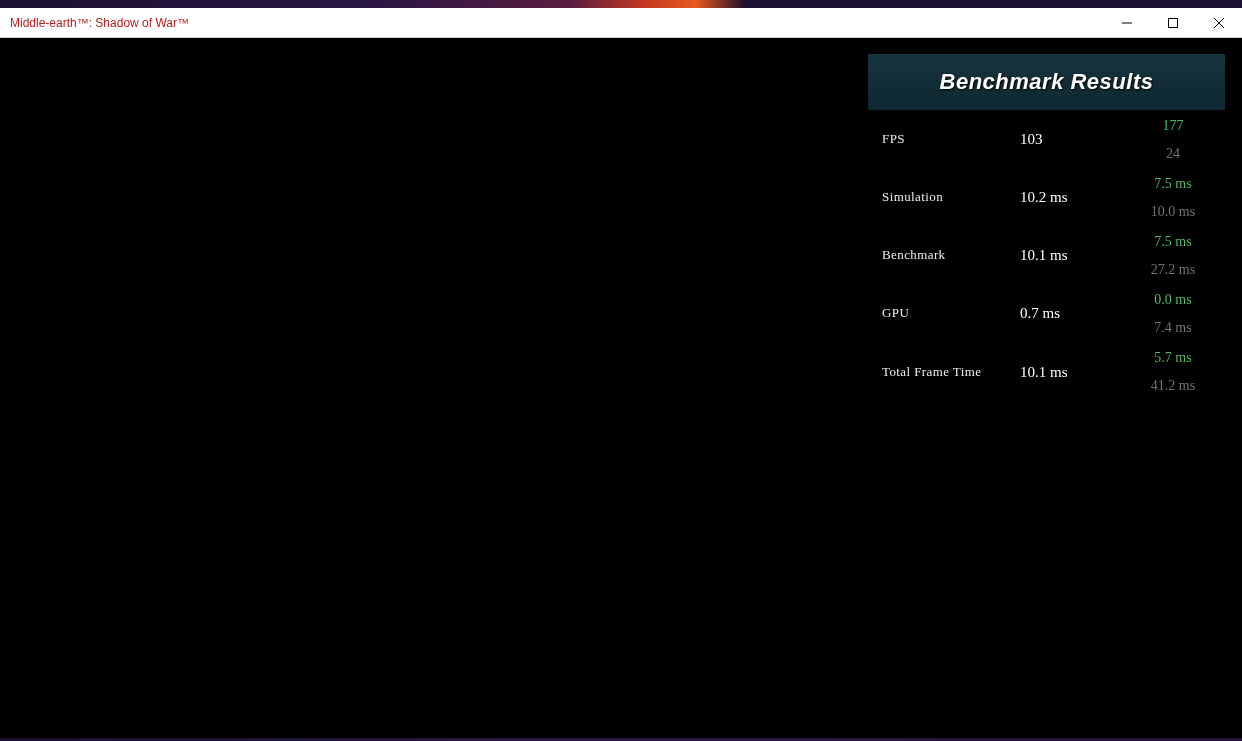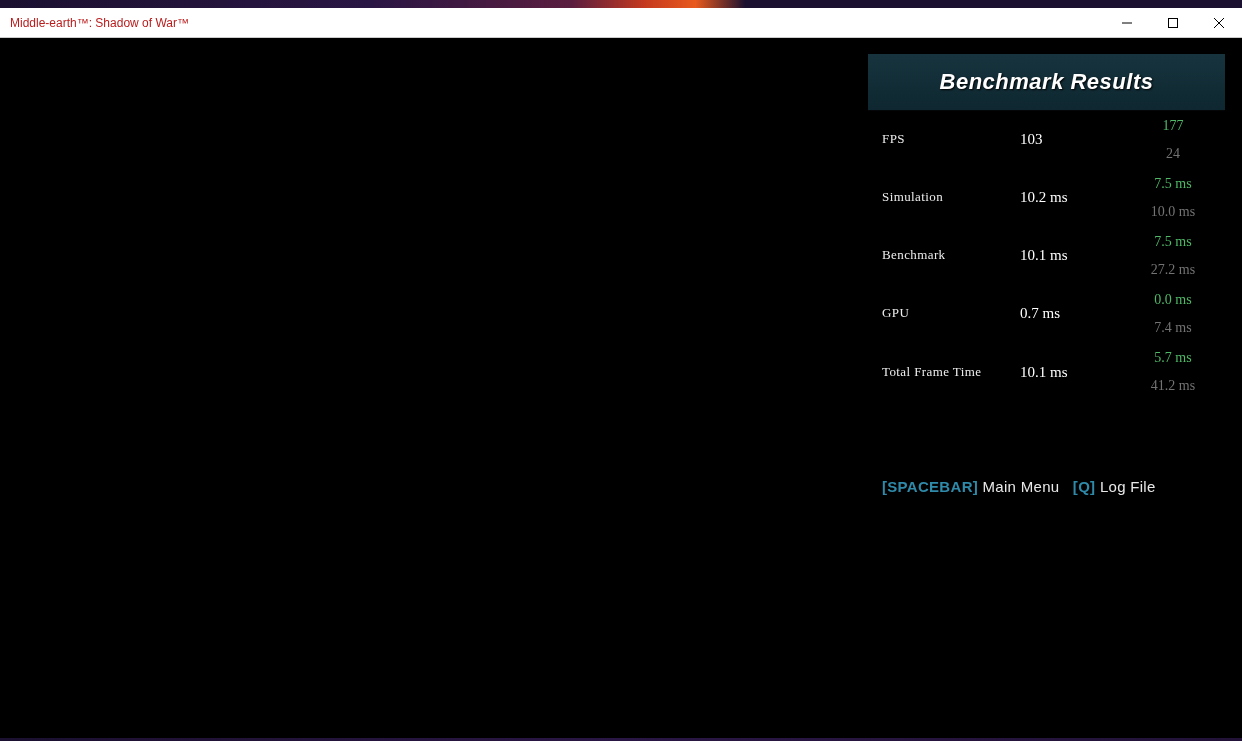--- a/index.html
+++ b/index.html
@@ -111,22 +111,15 @@
     <div class="row">
       <div class="lbl">Total Frame Time</div>
       <div class="val">10.1 ms</div>
       <div class="mm">
         <span class="hi">5.7 ms</span>
         <span class="lo">41.2 ms</span>
       </div>
     </div>
   </div>
 
-  <div class="hints">
-    <span class="k">[SPACEBAR]</span>
-    <span class="t">Main Menu</span>
-    &nbsp;
-    <span class="k">[Q]</span>
-    <span class="t">Log File</span>
-  </div>
 
   <div class="botstrip"></div>
 </div>
 
 </body></html>

